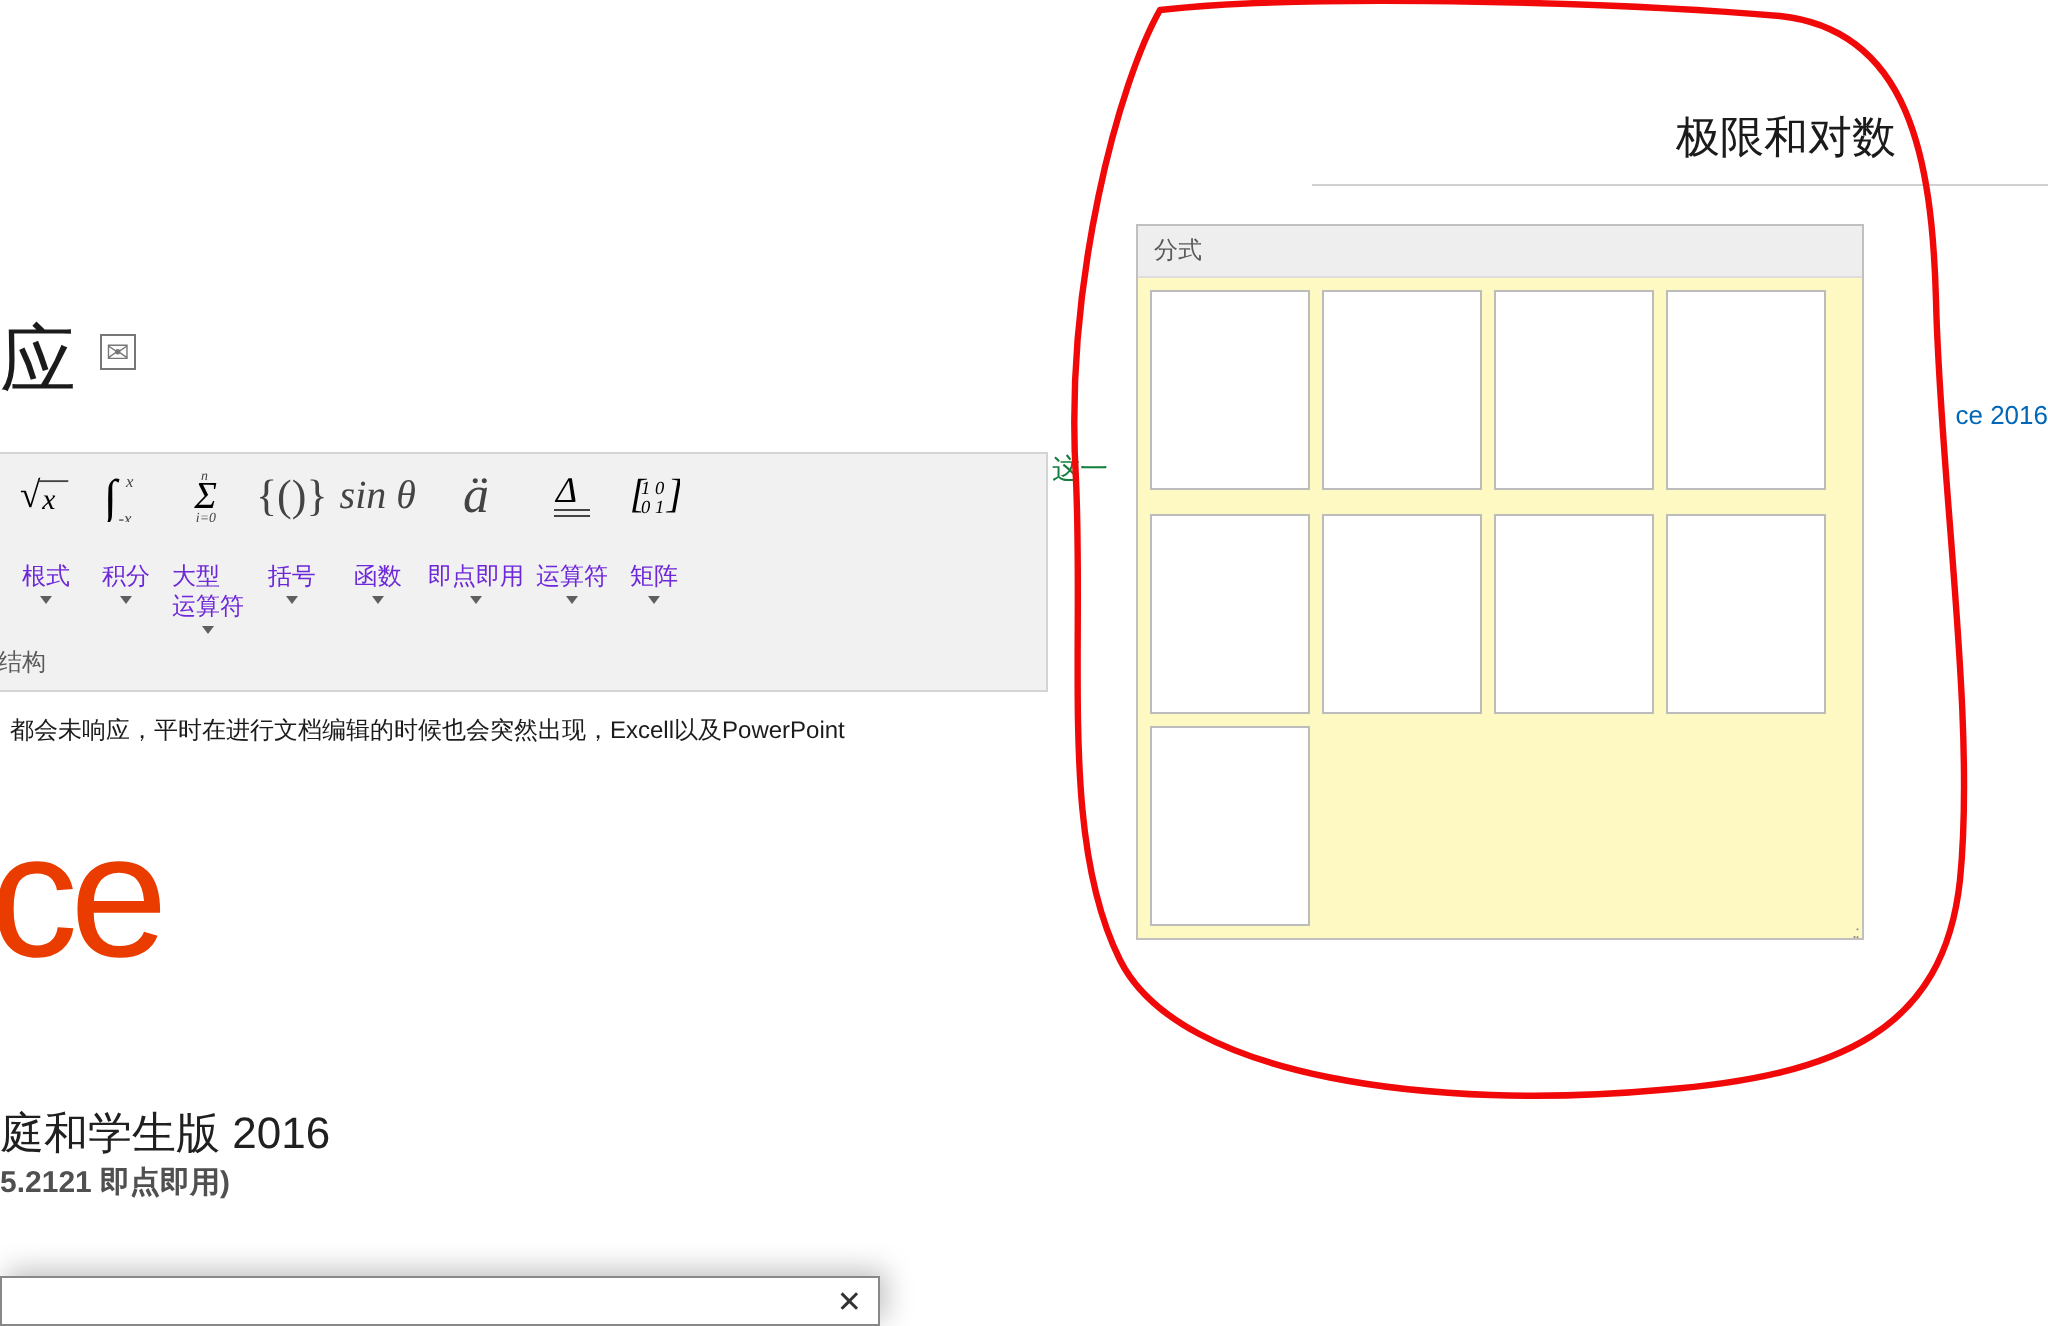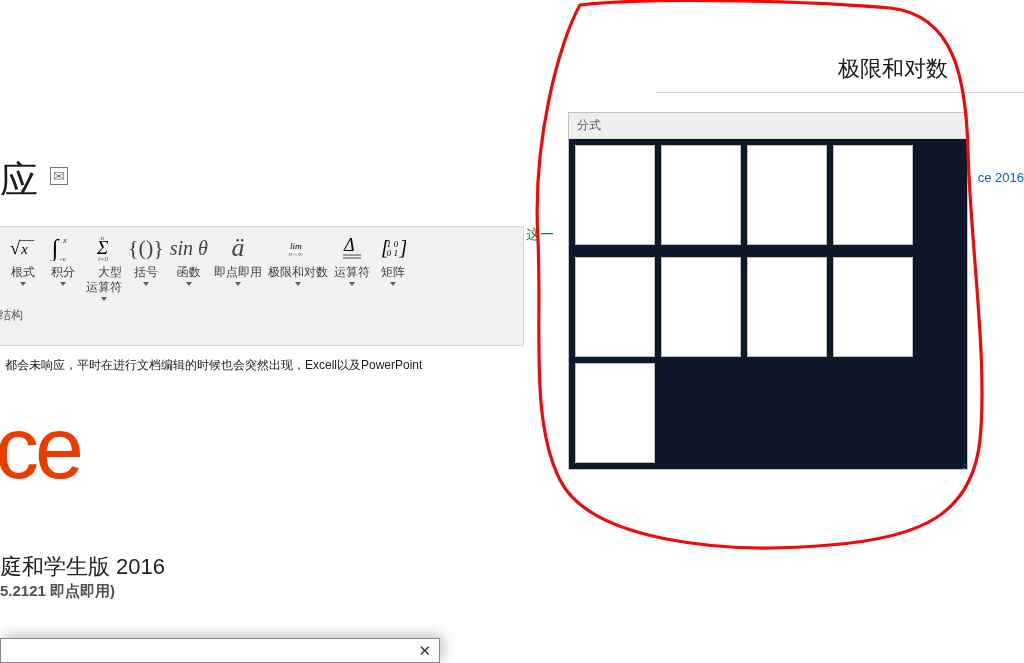--- a/index.html
+++ b/index.html
@@ -70,24 +70,24 @@
       font-family: "Cambria Math", "Times New Roman", serif;
       color: #444;
       font-style: italic;
     }
     .ribbon-icon svg {
       width: 26px;
       height: 26px;
     }
     .ribbon-label {
       font-size: 12px;
-      color: #404040;
-      text-align: right;
+      color: #6d28d9;
+      text-align: left;
       line-height: 1.25;
-      margin-top: 2px;
+      margin-top: 18px;
     }
     .dropdown-caret {
       display: block;
       margin: 2px auto 0;
       width: 0;
       height: 0;
       border-left: 3px solid transparent;
       border-right: 3px solid transparent;
       border-top: 4px solid #5f5f5f;
     }
@@ -169,31 +169,31 @@
       position: absolute;
       right: 0;
       top: 92px;
       width: 368px;
       height: 1px;
       background: #d0d0d0;
     }
     .side-link {
       position: absolute;
       right: 0;
-      top: 170px;
+      top: 200px;
       font-size: 13px;
       color: #0067b8;
     }
     
     .gallery-panel {
       position: absolute;
       left: 568px;
       top: 112px;
-      width: 400px;
-      background: #0f172a;
+      width: 364px;
+      background: #fef9c3;
       border: 1px solid #c0c0c0;
     }
     .gallery-section {
       padding: 0;
     }
     .gallery-header {
       background: #eeeeee;
       border-bottom: 1px solid #dedede;
       font-size: 12px;
       color: #5a5a5a;
@@ -298,30 +298,20 @@
           <span style="font-family:Cambria Math;font-size:20px">sin θ</span>
         </div>
         <div class="ribbon-label">函数</div>
         <span class="dropdown-caret"></span>
       </div>
       <div class="ribbon-item">
         <div class="ribbon-icon">
           <span style="font-family:Cambria Math;font-size:26px;font-style:italic">ä</span>
         </div>
         <div class="ribbon-label">即点即用</div>
-        <span class="dropdown-caret"></span>
-      </div>
-      <div class="ribbon-item">
-        <div class="ribbon-icon">
-          <svg viewBox="0 0 42 26">
-            <text x="8" y="14" font-family="Cambria Math" font-size="15">lim</text>
-            <text x="6" y="26" font-size="10" fill="#444" font-style="italic">n→∞</text>
-          </svg>
-        </div>
-        <div class="ribbon-label">极限和对数</div>
         <span class="dropdown-caret"></span>
       </div>
       <div class="ribbon-item">
         <div class="ribbon-icon">
           <svg viewBox="0 0 24 26">
             <text x="4" y="16" font-family="Cambria Math" font-size="18">Δ</text>
             <line x1="3" y1="20" x2="21" y2="20" stroke="#444" stroke-width="1"></line>
             <line x1="3" y1="23" x2="21" y2="23" stroke="#444" stroke-width="1"></line>
           </svg>
         </div>

